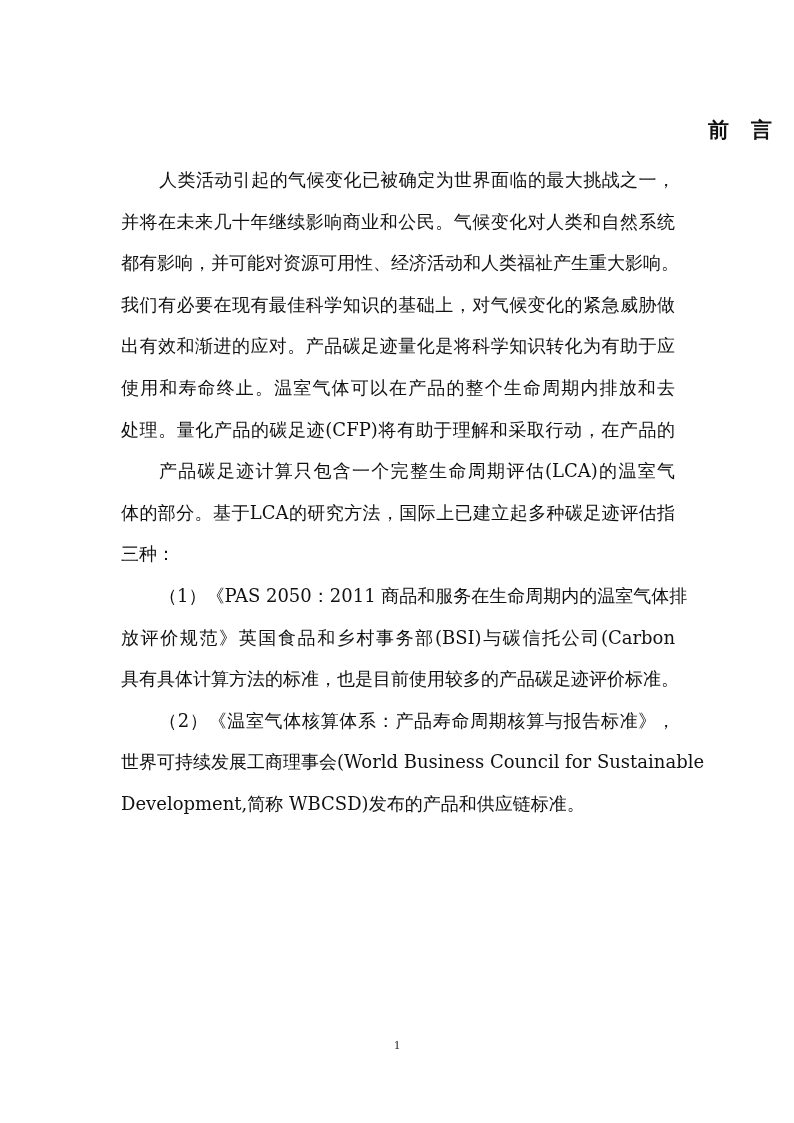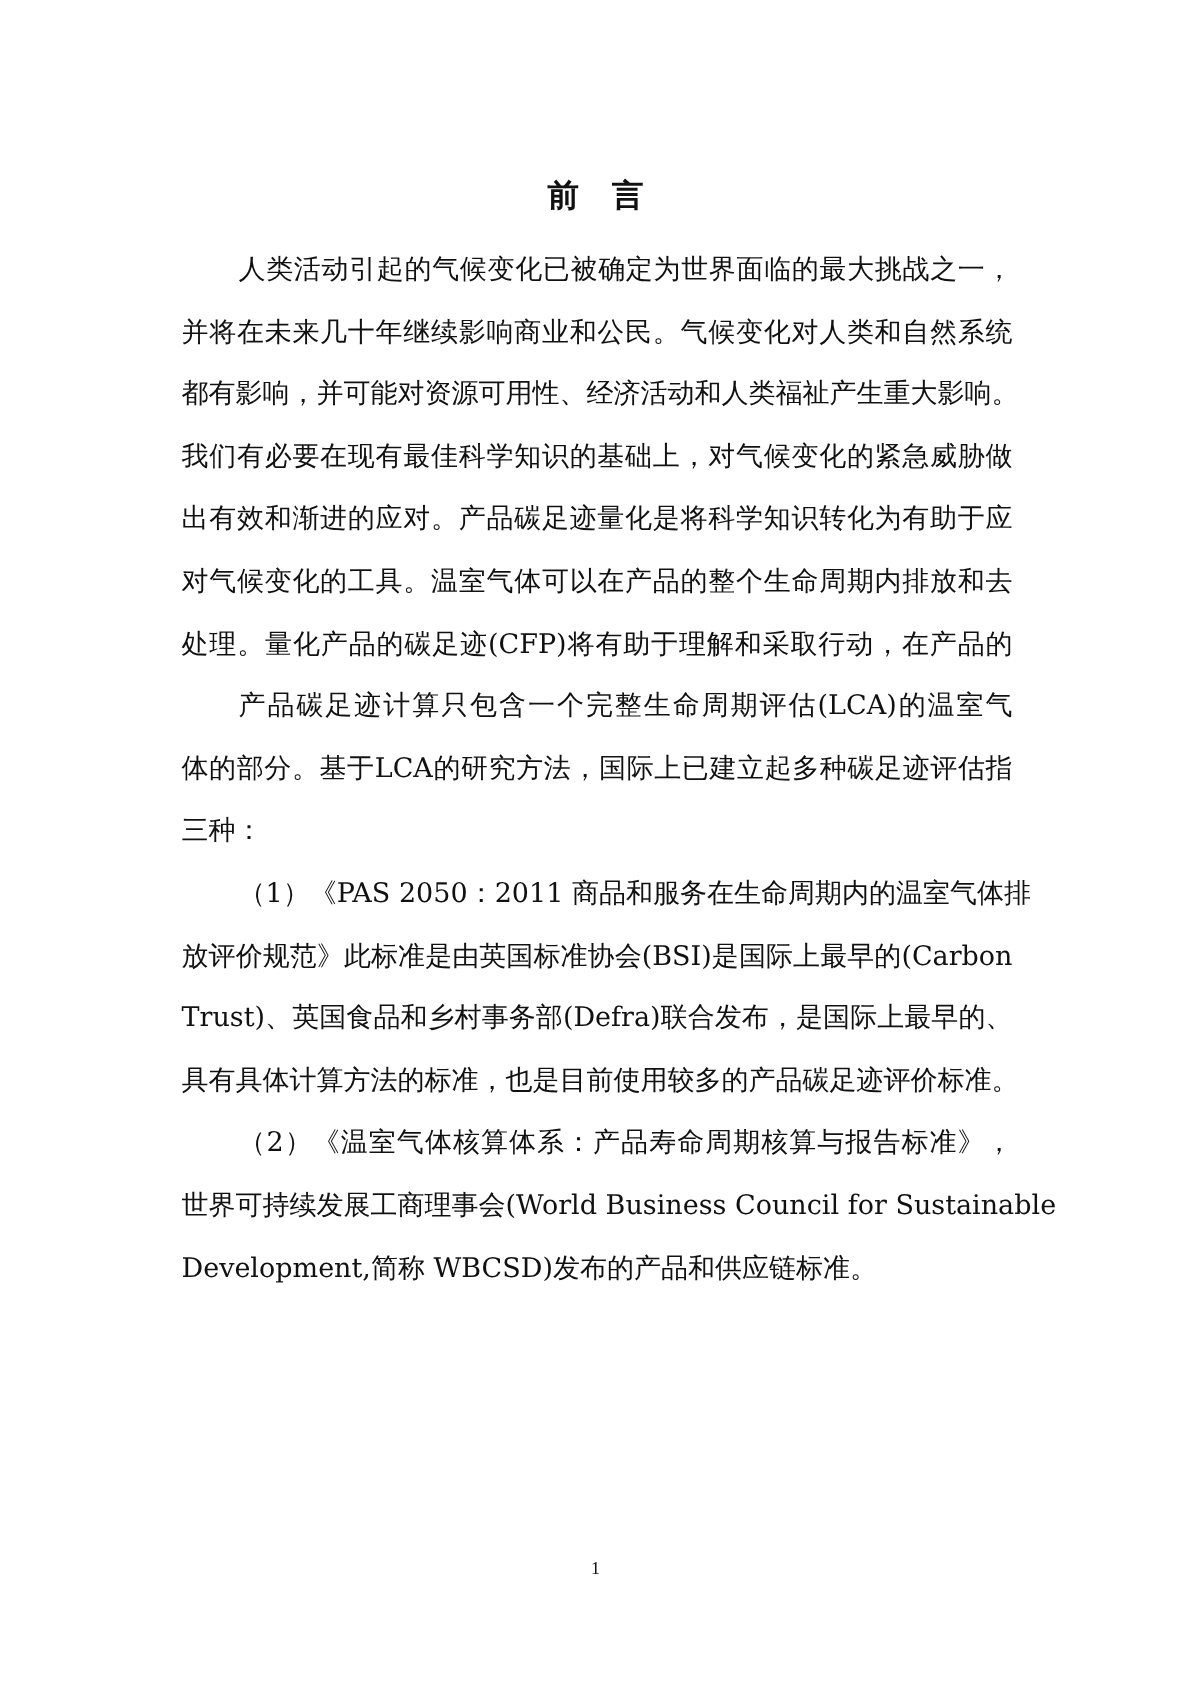--- a/index.html
+++ b/index.html
@@ -1,19 +1,19 @@
 <!DOCTYPE html>
 <html><head>
 <meta charset="utf-8">
 <style>
   html, body { margin: 0; padding: 0; background: #ffffff; }
   body { width: 794px; height: 1123px; position: relative; overflow: hidden;
          font-family: "DejaVu Serif", "Liberation Serif", serif; color: #111; }
   .page { position: absolute; left: 0; top: 0; width: 794px; height: 1123px; background: #fff; }
-  .title { position: absolute; top: 116px; left: 0; width: 794px; text-align: center;
+  .title { position: absolute; top: 116px; left: 0; width: 794px; text-align: right;
            font-size: 21px; font-weight: bold; letter-spacing: 22px; text-indent: 22px; }
   .body { position: absolute; left: 121px; top: 166px; width: 554px; }
   .line { height: 41.6px; line-height: 28px; font-size: 18px; white-space: nowrap;
           text-align: justify; text-align-last: justify; }
   .line.last { text-align-last: left; }
   .line.indent { padding-left: 38px; }
   .pagenum { position: absolute; top: 1038px; left: 0; width: 794px; text-align: center;
              font-size: 12px; font-family: "Liberation Serif", serif; }
 </style>
 </head>
@@ -23,34 +23,33 @@
   <div class="title">前言</div>
 
   <div class="body">
 
     <div>
       <div class="line indent">人类活动引起的气候变化已被确定为世界面临的最大挑战之一，</div>
       <div class="line">并将在未来几十年继续影响商业和公民。气候变化对人类和自然系统</div>
       <div class="line">都有影响，并可能对资源可用性、经济活动和人类福祉产生重大影响。</div>
       <div class="line">我们有必要在现有最佳科学知识的基础上，对气候变化的紧急威胁做</div>
       <div class="line">出有效和渐进的应对。产品碳足迹量化是将科学知识转化为有助于应</div>
-      <div class="line">对气候变化的工具。温室气体可以在产品的整个生命周期内排放和去</div>
+      <div class="line">使用和寿命终止。温室气体可以在产品的整个生命周期内排放和去</div>
       <div class="line">处理。量化产品的碳足迹(CFP)将有助于理解和采取行动，在产品的</div>
     </div>
 
     <div>
       <div class="line indent">产品碳足迹计算只包含一个完整生命周期评估(LCA)的温室气</div>
       <div class="line">体的部分。基于LCA的研究方法，国际上已建立起多种碳足迹评估指</div>
       <div class="line last">三种：</div>
     </div>
 
     <div>
       <div class="line indent">（1）《PAS 2050：2011  商品和服务在生命周期内的温室气体排</div>
-      <div class="line">放评价规范》此标准是由英国标准协会(BSI)是国际上最早的(Carbon</div>
-      <div class="line">Trust)、英国食品和乡村事务部(Defra)联合发布，是国际上最早的、</div>
+      <div class="line">放评价规范》英国食品和乡村事务部(BSI)与碳信托公司(Carbon</div>
       <div class="line last">具有具体计算方法的标准，也是目前使用较多的产品碳足迹评价标准。</div>
     </div>
 
     <div>
       <div class="line indent">（2）《温室气体核算体系：产品寿命周期核算与报告标准》，</div>
       <div class="line">世界可持续发展工商理事会(World Business Council for Sustainable</div>
       <div class="line last">Development,简称  WBCSD)发布的产品和供应链标准。</div>
     </div>
   </div>
 

